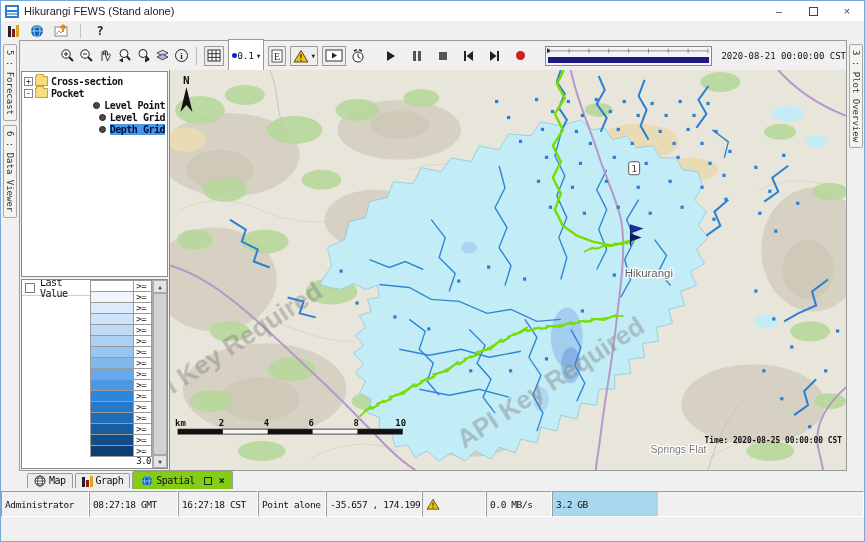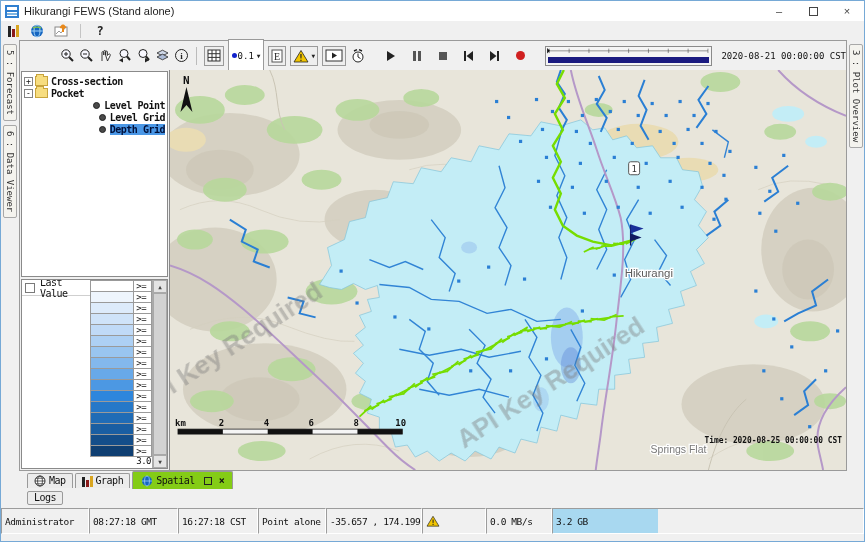--- a/index.html
+++ b/index.html
@@ -731,23 +731,20 @@
       <svg width="12" height="12" viewBox="0 0 12 12">
           <circle cx="6" cy="6" r="5" fill="#1565c0"></circle>
           <ellipse cx="6" cy="6" rx="2.4" ry="5" fill="none" stroke="#9fd0f5" stroke-width="0.8"></ellipse>
           <path d="M1,6h10" stroke="#9fd0f5" stroke-width="0.8"></path>
         </svg>
       <span>Spatial</span>
       <span class="tab-ctl boxy"></span>
       <span class="tab-ctl" style="font-weight:bold">×</span>
     </span>
   </div>
-  <div class="tabs-row2">
-    <span class="logs-tab">Logs</span>
-  </div>
   <div class="gap2"></div>
 
   <div class="statusbar">
     <span class="status-cell" style="width:88px">Administrator</span>
     <span class="status-cell" style="width:89px">08:27:18 GMT</span>
     <span class="status-cell" style="width:80px">16:27:18 CST</span>
     <span class="status-cell" style="width:68px">Point alone</span>
     <span class="status-cell" style="width:96px">-35.657 , 174.199</span>
     <span class="status-cell" style="width:64px">
       <svg width="14" height="12" viewBox="0 0 16 14">

